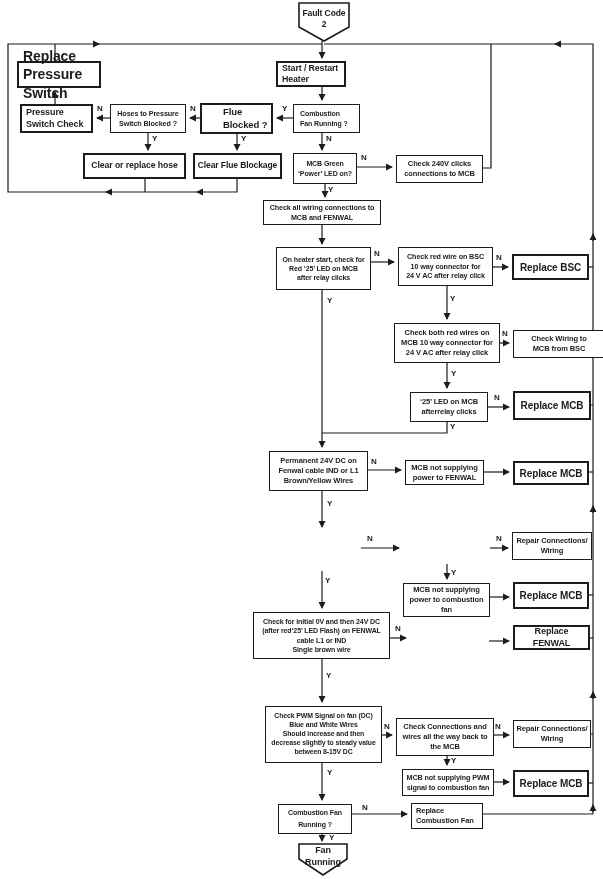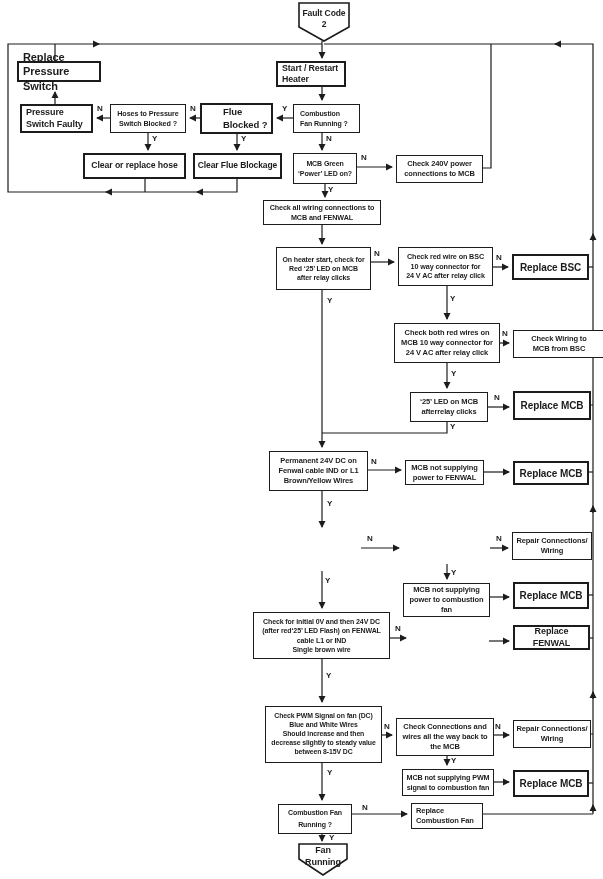--- a/index.html
+++ b/index.html
@@ -95,35 +95,35 @@
     </g>
   </svg>
 
   <div class="node poly" style="left:299px;top:4px;width:50px;height:30px;font-size:8.5px">Fault Code
 2</div>
   <div class="node poly" style="left:299px;top:845px;width:48px;height:23px;font-size:9px">Fan
 Running</div>
 
   <div class="node b2 left" style="left:276px;top:61px;width:70px;height:26px;font-size:8.8px">Start / Restart
 Heater</div>
-  <div class="node b2 left" style="left:17px;top:61px;width:84px;height:21px;font-size:11px">Replace Pressure
+  <div class="node b2 left" style="left:17px;top:61px;width:84px;height:27px;font-size:14px">Replace Pressure
 Switch</div>
   <div class="node b2 left" style="left:20px;top:104px;width:73px;height:29px;font-size:9px">Pressure
-Switch Faulty</div>
+Switch Check</div>
   <div class="node" style="left:110px;top:104px;width:76px;height:29px;font-size:7.2px">Hoses to Pressure
 Switch Blocked ?</div>
   <div class="node b2 left" style="left:200px;top:103px;width:73px;height:31px;font-size:9.5px;padding-left:21px">Flue
 Blocked ?</div>
   <div class="node left" style="left:293px;top:104px;width:67px;height:29px;font-size:7px;padding-left:6px">Combustion
 Fan Running ?</div>
   <div class="node b2" style="left:193px;top:153px;width:89px;height:26px;font-size:8.5px">Clear Flue Blockage</div>
   <div class="node b2" style="left:83px;top:153px;width:103px;height:26px;font-size:8.7px">Clear or replace hose</div>
   <div class="node" style="left:293px;top:153px;width:64px;height:31px;font-size:7px">MCB Green
 ‘Power’ LED on?</div>
-  <div class="node" style="left:396px;top:155px;width:87px;height:28px;font-size:7.5px">Check 240V power
+  <div class="node" style="left:396px;top:155px;width:87px;height:28px;font-size:7.5px">Check 240V clicks
 connections to MCB</div>
   <div class="node" style="left:263px;top:200px;width:118px;height:25px;font-size:7.2px">Check all wiring connections to
 MCB and FENWAL</div>
   <div class="node" style="left:276px;top:247px;width:95px;height:43px;font-size:7px">On heater start, check for
 Red ‘25’ LED on MCB
 after relay clicks</div>
   <div class="node" style="left:398px;top:247px;width:95px;height:39px;font-size:7.2px">Check red wire on BSC
 10 way connector for
 24 V AC after relay click</div>
   <div class="node b2" style="left:512px;top:254px;width:77px;height:26px;font-size:10px">Replace BSC</div>

